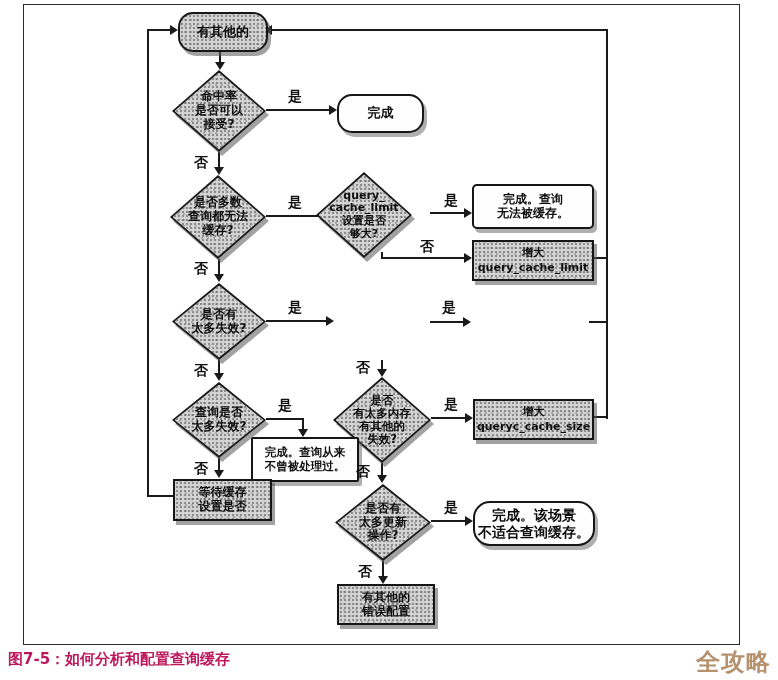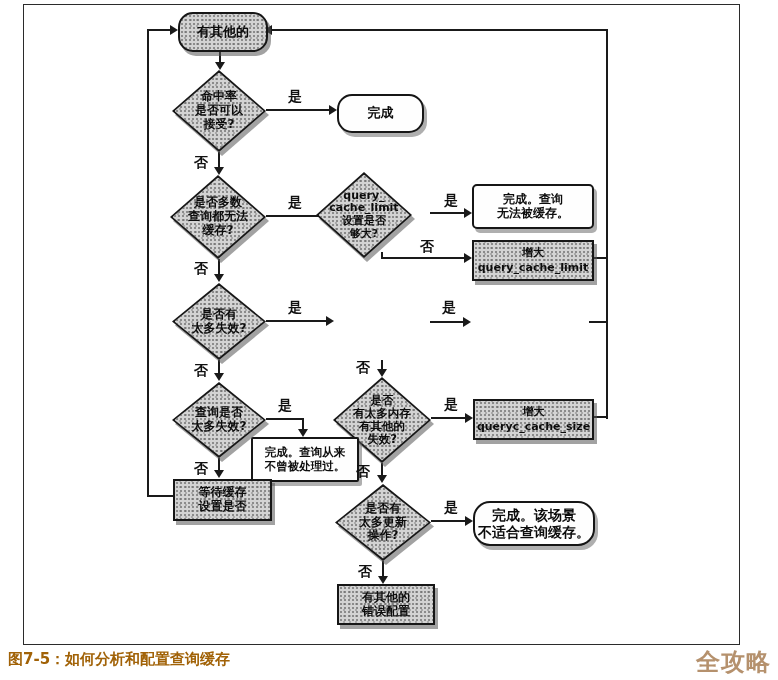--- a/index.html
+++ b/index.html
@@ -28,21 +28,21 @@
                          radial-gradient(circle, rgba(120,120,120,.45) .8px, rgba(0,0,0,0) 1px);
         background-size:4px 4px,6px 6px;background-position:0 0,2px 3px;}
   .gbox{border:2px solid #161616;box-shadow:3px 4px 0 rgba(85,85,85,.55);}
   .wbox{background:#fefefe;border:2px solid #161616;box-shadow:3px 4px 0 rgba(95,95,95,.5);}
   .round{border-radius:15px;}
   .diamond{filter:drop-shadow(3px 4px 0 rgba(85,85,85,.55));}
   .dshape{position:absolute;inset:0;background:#161616;
           clip-path:polygon(50% 0,100% 50%,50% 100%,0 50%);}
   .dfill{position:absolute;inset:2.5px;
          clip-path:polygon(50% 0,100% 50%,50% 100%,0 50%);}
-  .caption{position:absolute;left:8px;top:650px;font-size:15px;font-weight:700;color:#a16207;z-index:3;}
+  .caption{position:absolute;left:8px;top:650px;font-size:15px;font-weight:700;color:#be185d;z-index:3;}
   .watermark{position:absolute;left:696px;top:646px;font-size:24px;font-weight:700;
              letter-spacing:1px;z-index:3;}
 </style>
 </head>
 <body>
 
 <div id="stage">
 
   <div class="border-rect" style="left:23px;top:4px;width:715px;height:639px"></div>
 

